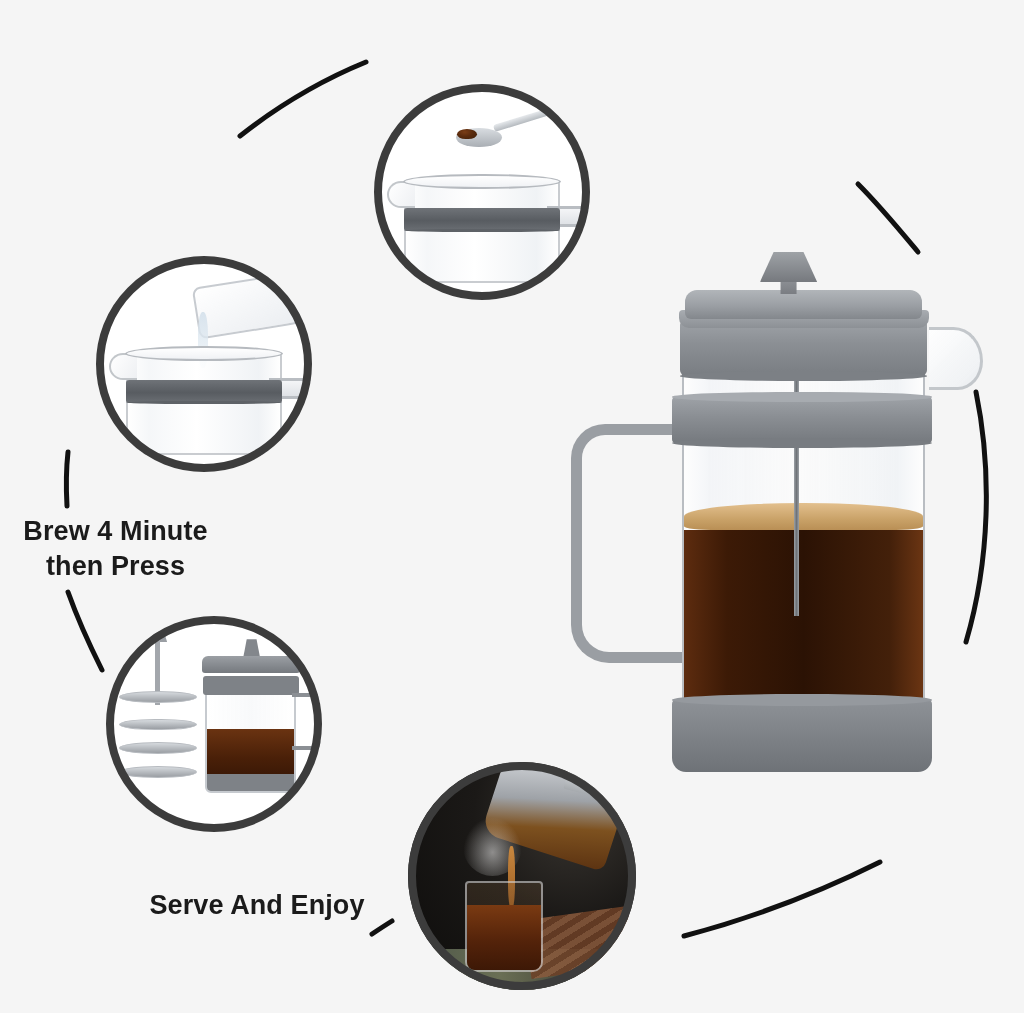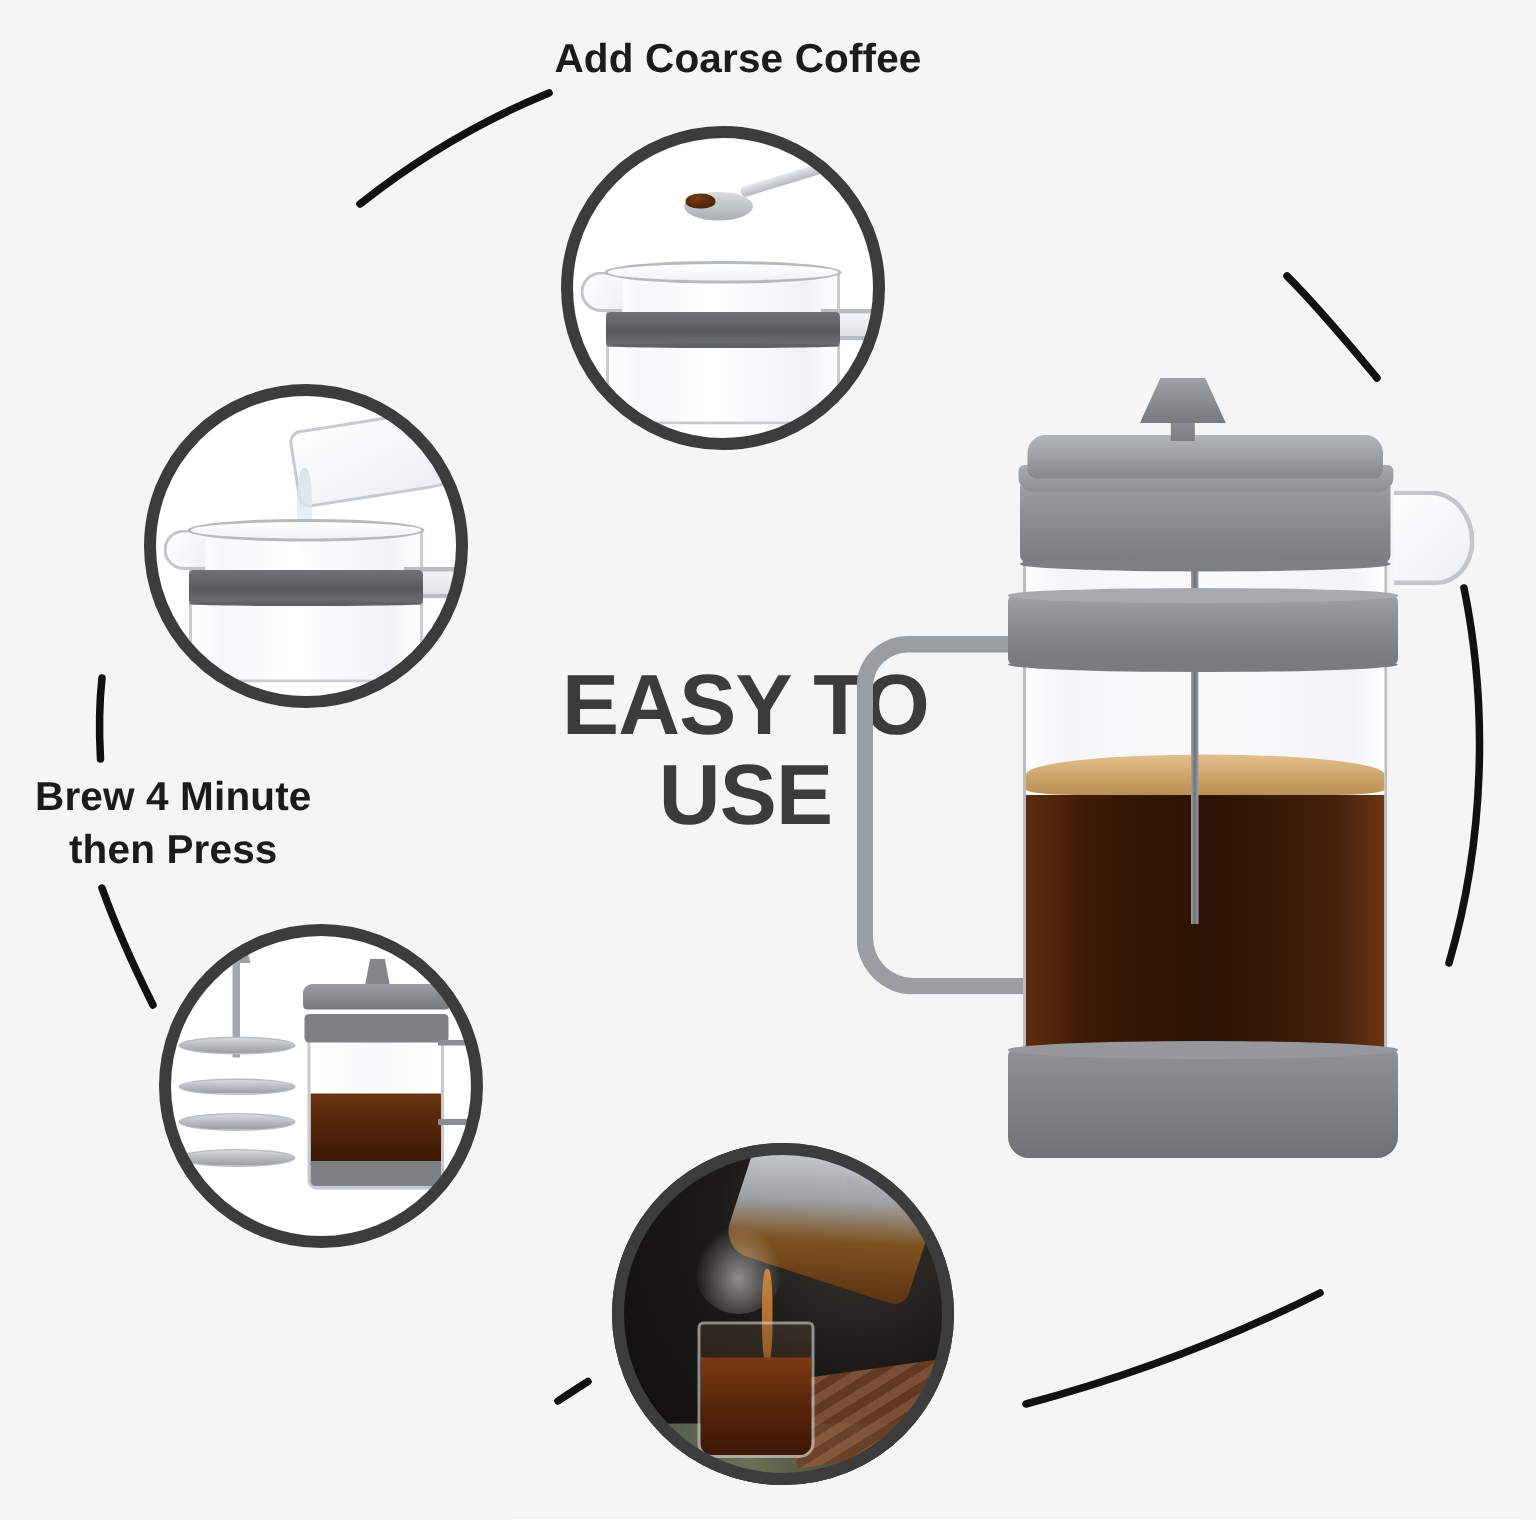--- a/index.html
+++ b/index.html
@@ -338,21 +338,20 @@
   <svg id="arcs" viewBox="0 0 1024 1013" width="1024" height="1013">
     <path d="M240,136 C278,106 322,80 366,62" fill="none" stroke="#111111" stroke-width="5" stroke-linecap="round"></path>
     <path d="M858,184 C880,206 898,228 918,252" fill="none" stroke="#111111" stroke-width="5" stroke-linecap="round"></path>
     <path d="M68,452 C66,470 66,488 67,506" fill="none" stroke="#111111" stroke-width="5" stroke-linecap="round"></path>
     <path d="M68,592 C78,620 90,646 102,670" fill="none" stroke="#111111" stroke-width="5" stroke-linecap="round"></path>
     <path d="M372,934 C378,930 384,926 392,921" fill="none" stroke="#111111" stroke-width="5" stroke-linecap="round"></path>
     <path d="M684,936 C752,918 820,892 880,862" fill="none" stroke="#111111" stroke-width="5" stroke-linecap="round"></path>
     <path d="M976,392 C992,470 990,560 966,642" fill="none" stroke="#111111" stroke-width="5" stroke-linecap="round"></path>
   </svg>
 
-  <div class="step-label" id="label-add">Add Coarse Coffee</div>
 
   <div class="circle-step" id="circle-add">
     <div class="circle-inner">
       <div class="spoon">
         <div class="spoon-handle"></div>
         <div class="spoon-bowl">
           <div class="spoon-grounds"></div>
         </div>
       </div>
       <div class="mini-carafe">
@@ -402,39 +401,38 @@
           <div class="ps-coffee"></div>
           <div class="ps-base"></div>
         </div>
         <div class="ps-band"></div>
         <div class="ps-handle"></div>
       </div>
     </div>
   </div>
   <div class="circle-ring" id="circle-brew-ring"></div>
 
+  <div class="step-label" id="label-serve">Serve And Enjoy</div>
 
   <div class="circle-step" id="circle-serve">
     <div class="photo-scene">
       <div class="ps-table"></div>
       <div class="ps-cloth"></div>
       <div class="ps-pot">
         <div class="ps-pot-knob"></div>
       </div>
       <div class="ps-steam"></div>
       <div class="ps-pour"></div>
       <div class="ps-glass">
         <div class="ps-glass-coffee"></div>
       </div>
     </div>
   </div>
   <div class="circle-ring" id="circle-serve-ring"></div>
 
-  <div class="headline">EASY TO
-USE</div>
 
   <div id="main-press">
     <div class="mp-handle"></div>
     <div class="mp-glass">
       <div class="mp-coffee"></div>
       <div class="mp-crema"></div>
     </div>
     <div class="mp-spout"></div>
     <div class="mp-rod"></div>
     <div class="mp-collar"></div>

